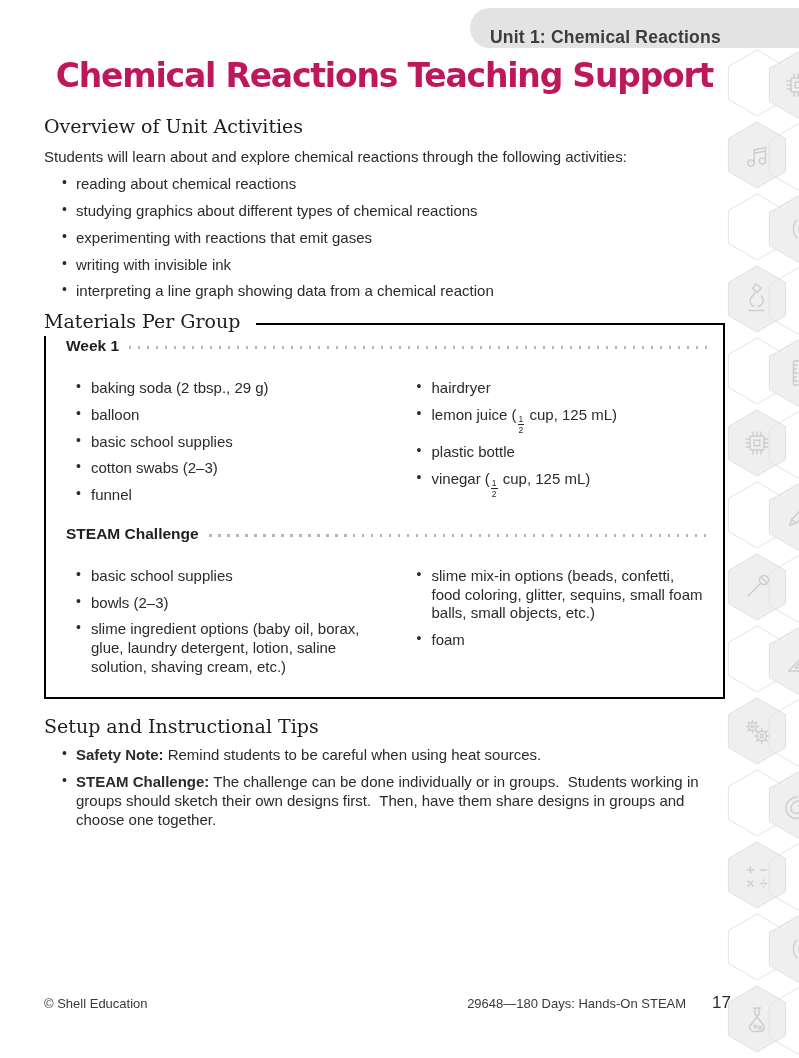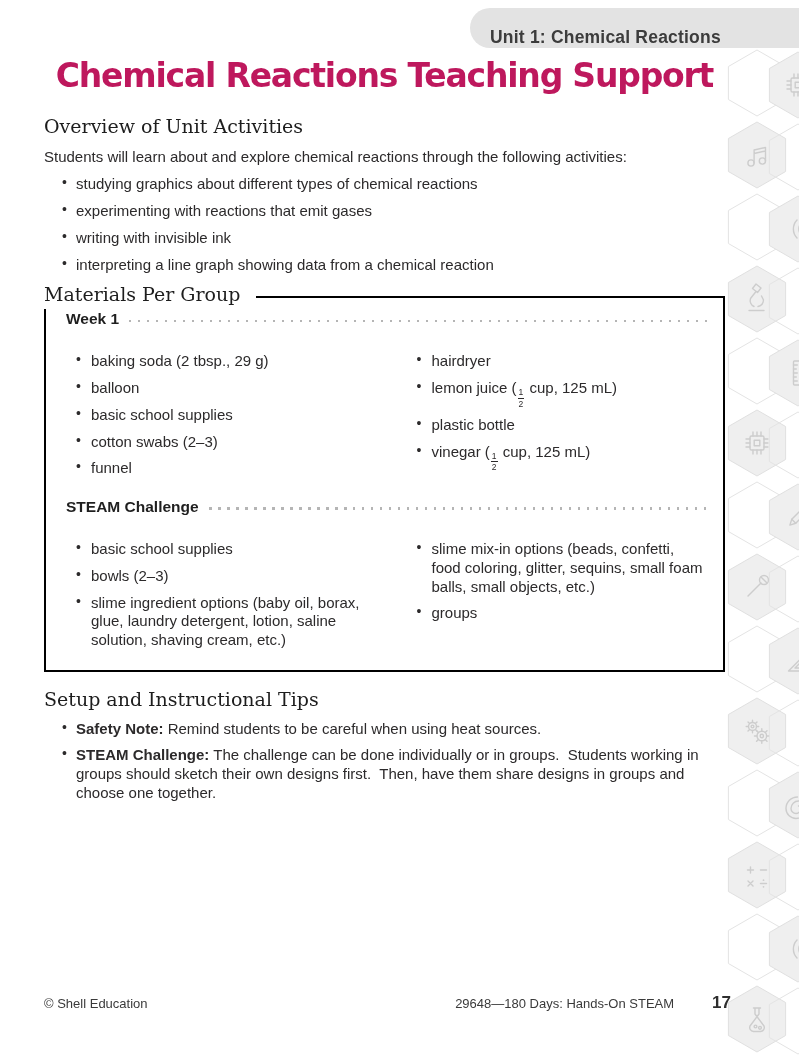--- a/index.html
+++ b/index.html
@@ -69,21 +69,21 @@
   
   .setup h2{margin-top:16px;}
   .setup ul{margin-top:8px;}
   
   .footer{
     position:absolute;left:44px;right:68px;top:993px;z-index:1;
     display:flex;justify-content:space-between;align-items:baseline;
     font-size:13px;color:#3a3a3a;
   }
   .footer-right{display:flex;align-items:baseline;gap:26px;}
-  .page-num{font-size:17px;font-weight:bold;color:#2e2e2e;margin-left:12px;}
+  .page-num{font-size:17px;font-weight:normal;color:#2e2e2e;}
 </style>
 </head>
 <body>
 
 <svg id="hex-strip" viewBox="709 0 90 1058" aria-hidden="true">
   <defs>
     <polygon id="hexagon" points="0,-33 28.6,-16.5 28.6,16.5 0,33 -28.6,16.5 -28.6,-16.5"></polygon>
     <g id="ic-music-note" class="ic">
       <circle cx="-6" cy="8" r="3.1"></circle>
         <circle cx="5.4" cy="6" r="3.1"></circle>
@@ -250,20 +250,21 @@
 </div>
 
 <div class="content">
 
   <h1 class="page-title">Chemical Reactions Teaching Support</h1>
 
   <div class="overview">
     <h2 class="section-heading">Overview of Unit Activities</h2>
     <p class="intro">Students will learn about and explore chemical reactions through the following activities:</p>
     <ul class="dotlist">
+        <li>reading about chemical reactions</li>
         <li>studying graphics about different types of chemical reactions</li>
         <li>experimenting with reactions that emit gases</li>
         <li>writing with invisible ink</li>
         <li>interpreting a line graph showing data from a chemical reaction</li>
       </ul>
   </div>
 
   <div class="box">
     <h2 class="section-heading box-heading">Materials Per Group</h2>
 
@@ -295,21 +296,21 @@
         <span class="leader-dots"></span>
       </div>
       <div class="cols">
         <ul class="dotlist col">
             <li>basic school supplies</li>
             <li>bowls (2–3)</li>
             <li>slime ingredient options (baby oil, borax, glue, laundry detergent, lotion, saline solution, shaving cream, etc.)</li>
           </ul>
         <ul class="dotlist col">
             <li>slime mix-in options (beads, confetti, food coloring, glitter, sequins, small foam balls, small objects, etc.)</li>
-            <li>groups</li>
+            <li>foam</li>
           </ul>
       </div>
     </div>
   </div>
 
   <div class="setup">
     <h2 class="section-heading">Setup and Instructional Tips</h2>
     <ul class="dotlist">
         <li><b>Safety Note:</b> Remind students to be careful when using heat sources.</li>
         <li><b>STEAM Challenge:</b> The challenge can be done individually or in groups.  Students working in groups should sketch their own designs first.  Then, have them share designs in groups and choose one together.</li>

